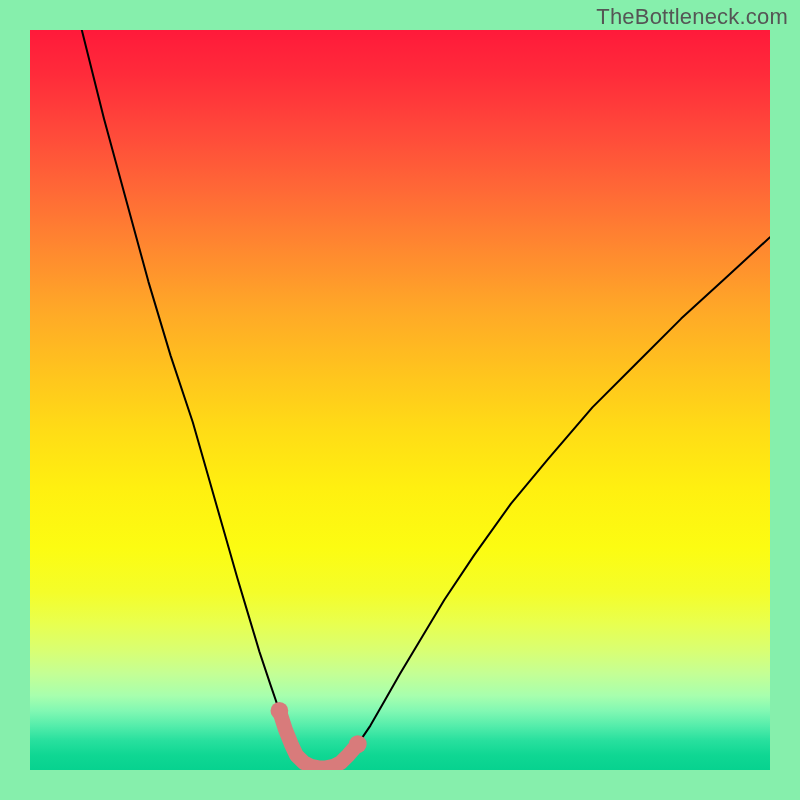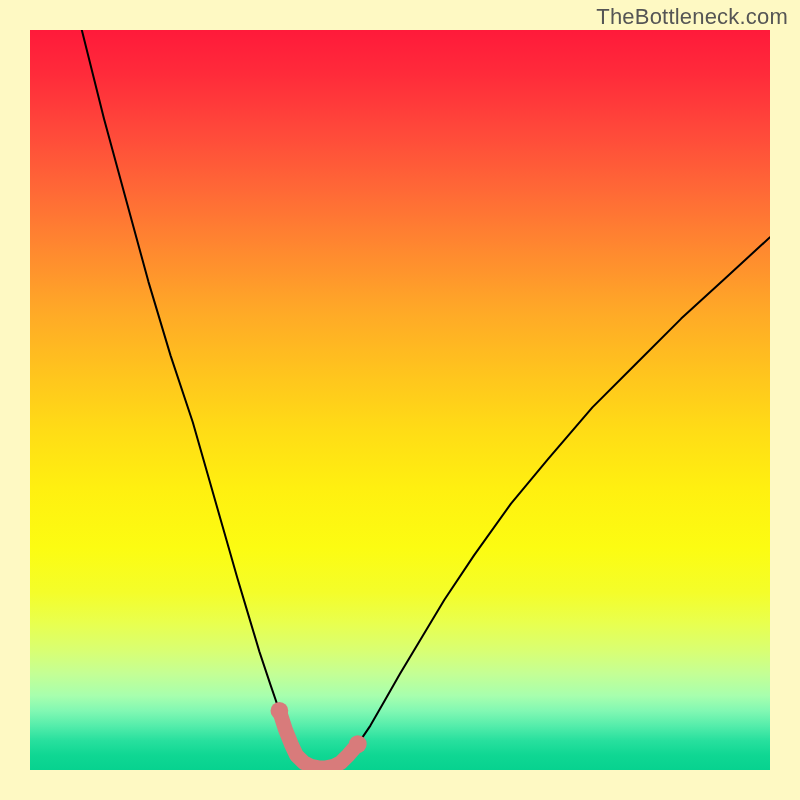--- a/index.html
+++ b/index.html
@@ -10,21 +10,21 @@
     background: #000;
     font-family: Arial, Helvetica, sans-serif;
     overflow: hidden;
   }
   .frame {
     position: absolute;
     left: 0;
     top: 0;
     width: 800px;
     height: 800px;
-    background: #fef9c3;
+    background: #86efac;
   }
   .plot {
     position: absolute;
     left: 30px;
     top: 30px;
     width: 740px;
     height: 740px;
     overflow: hidden;
   }
   .gradient {

